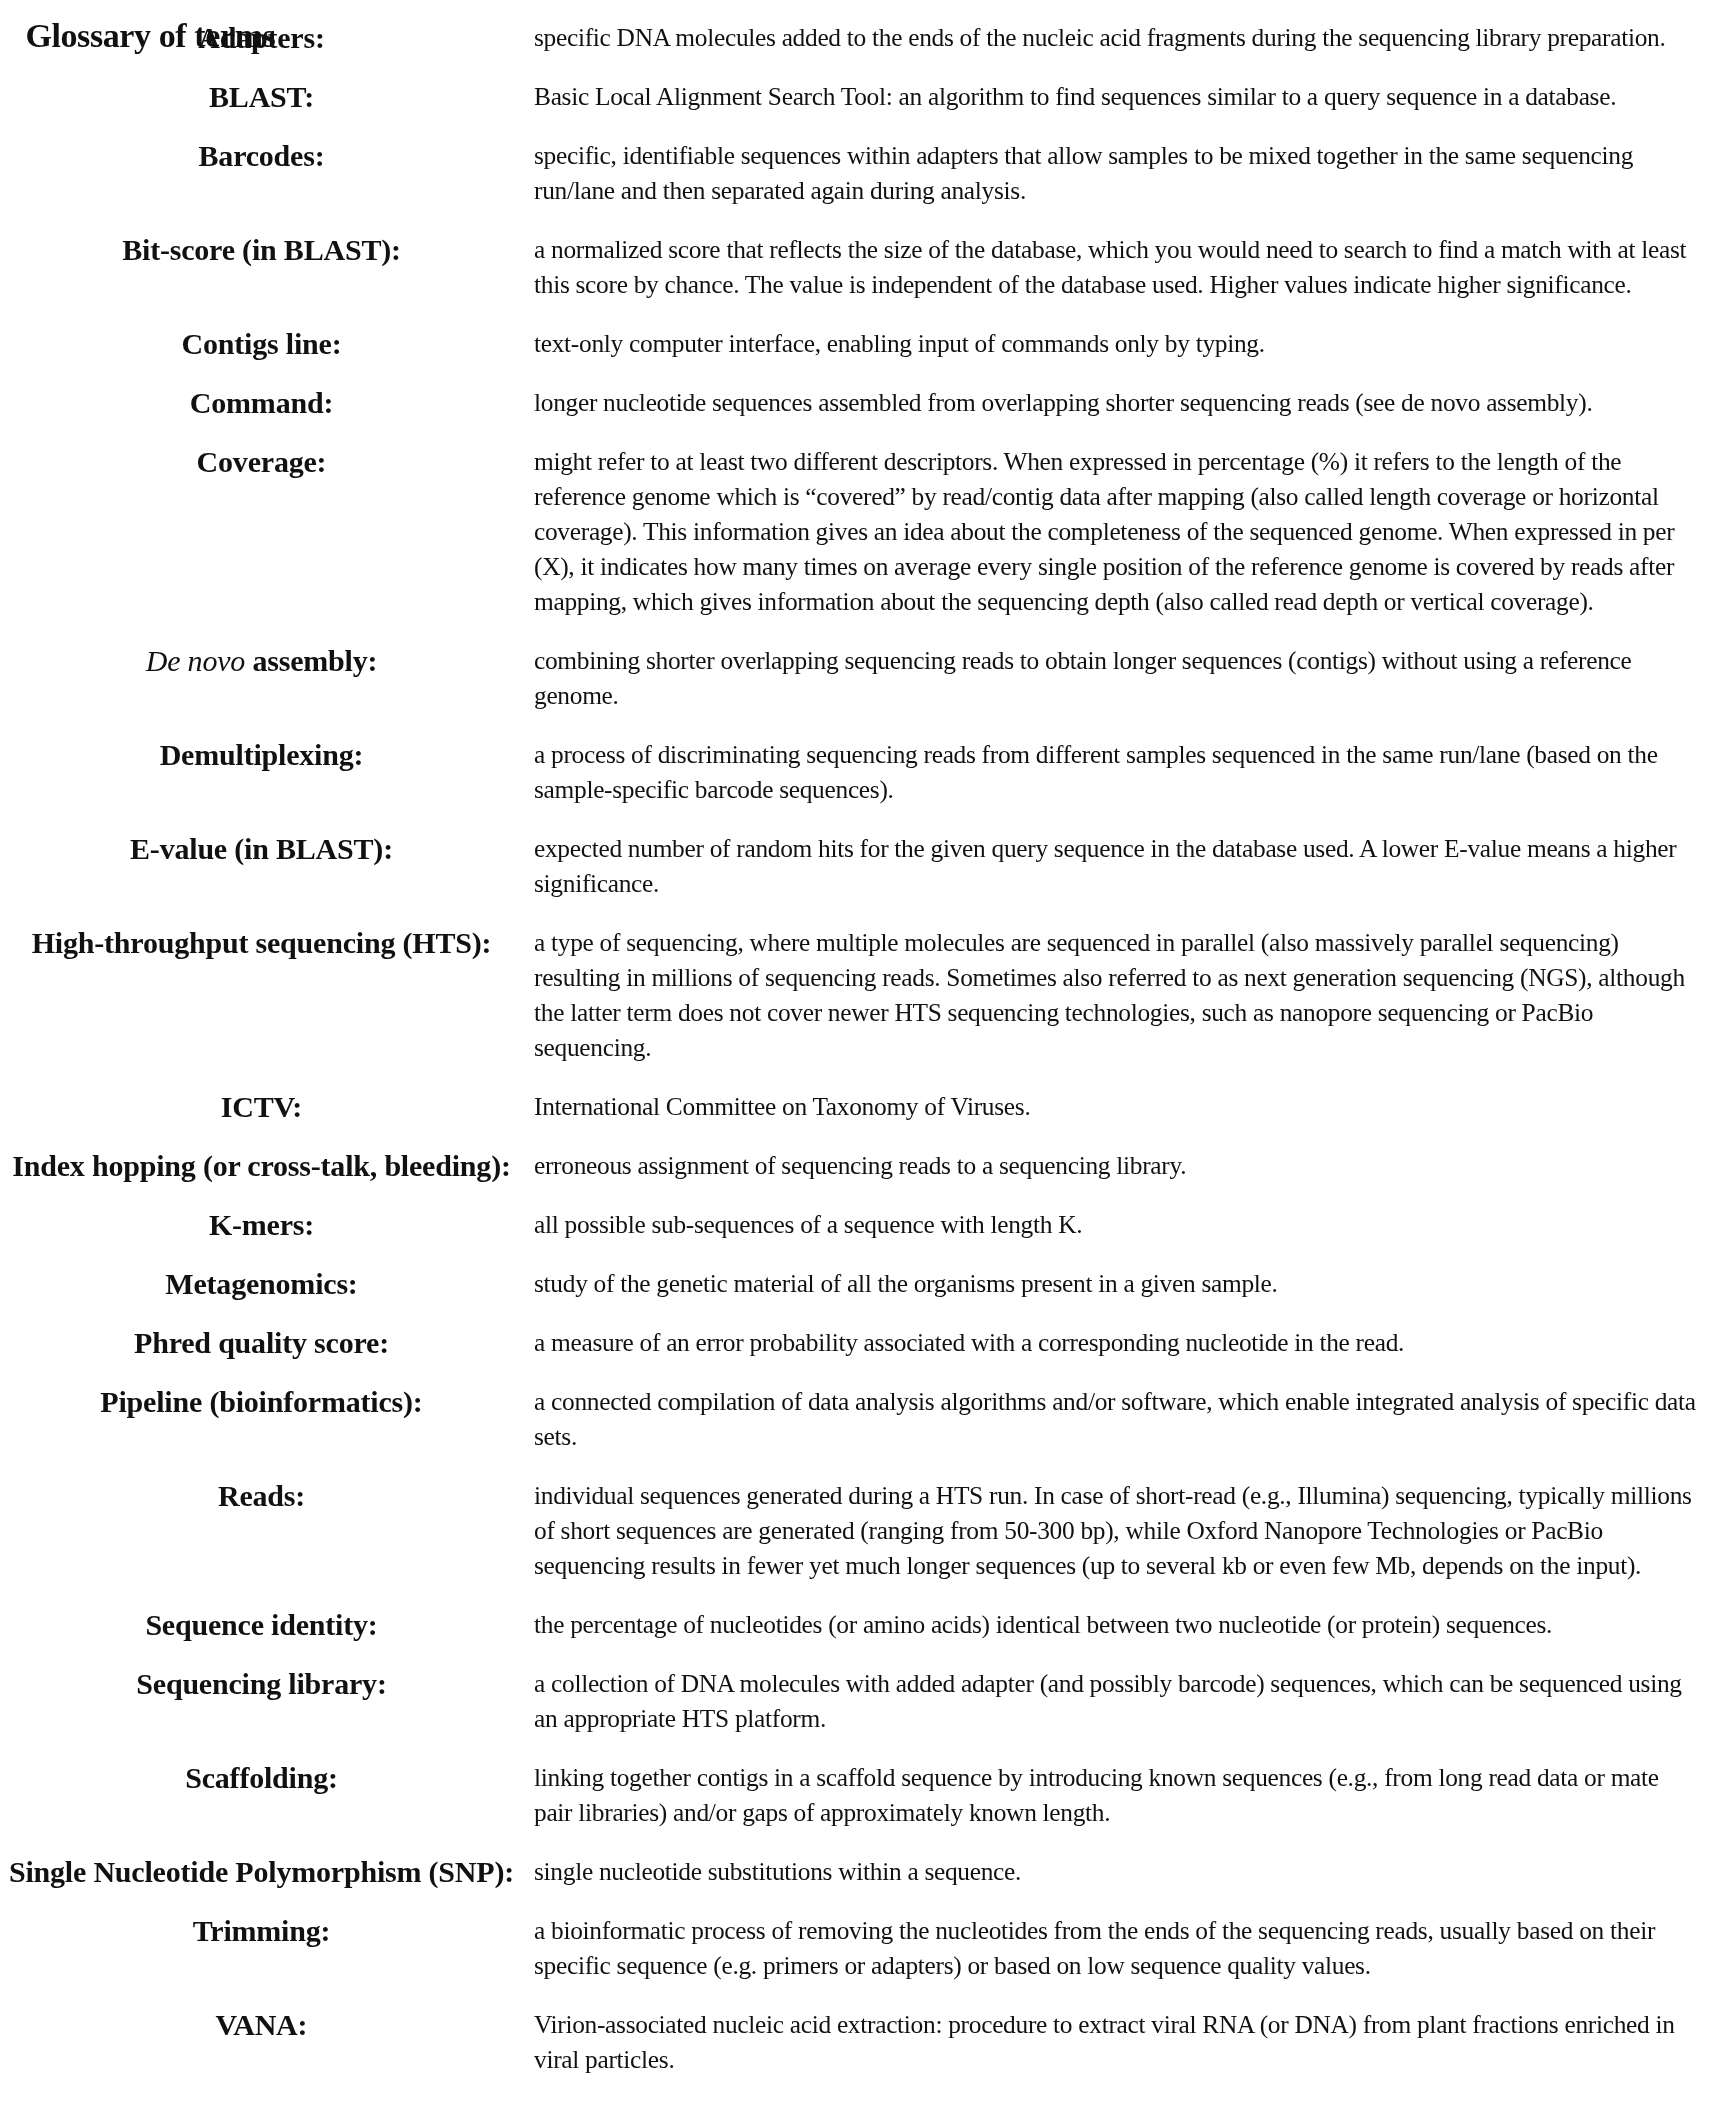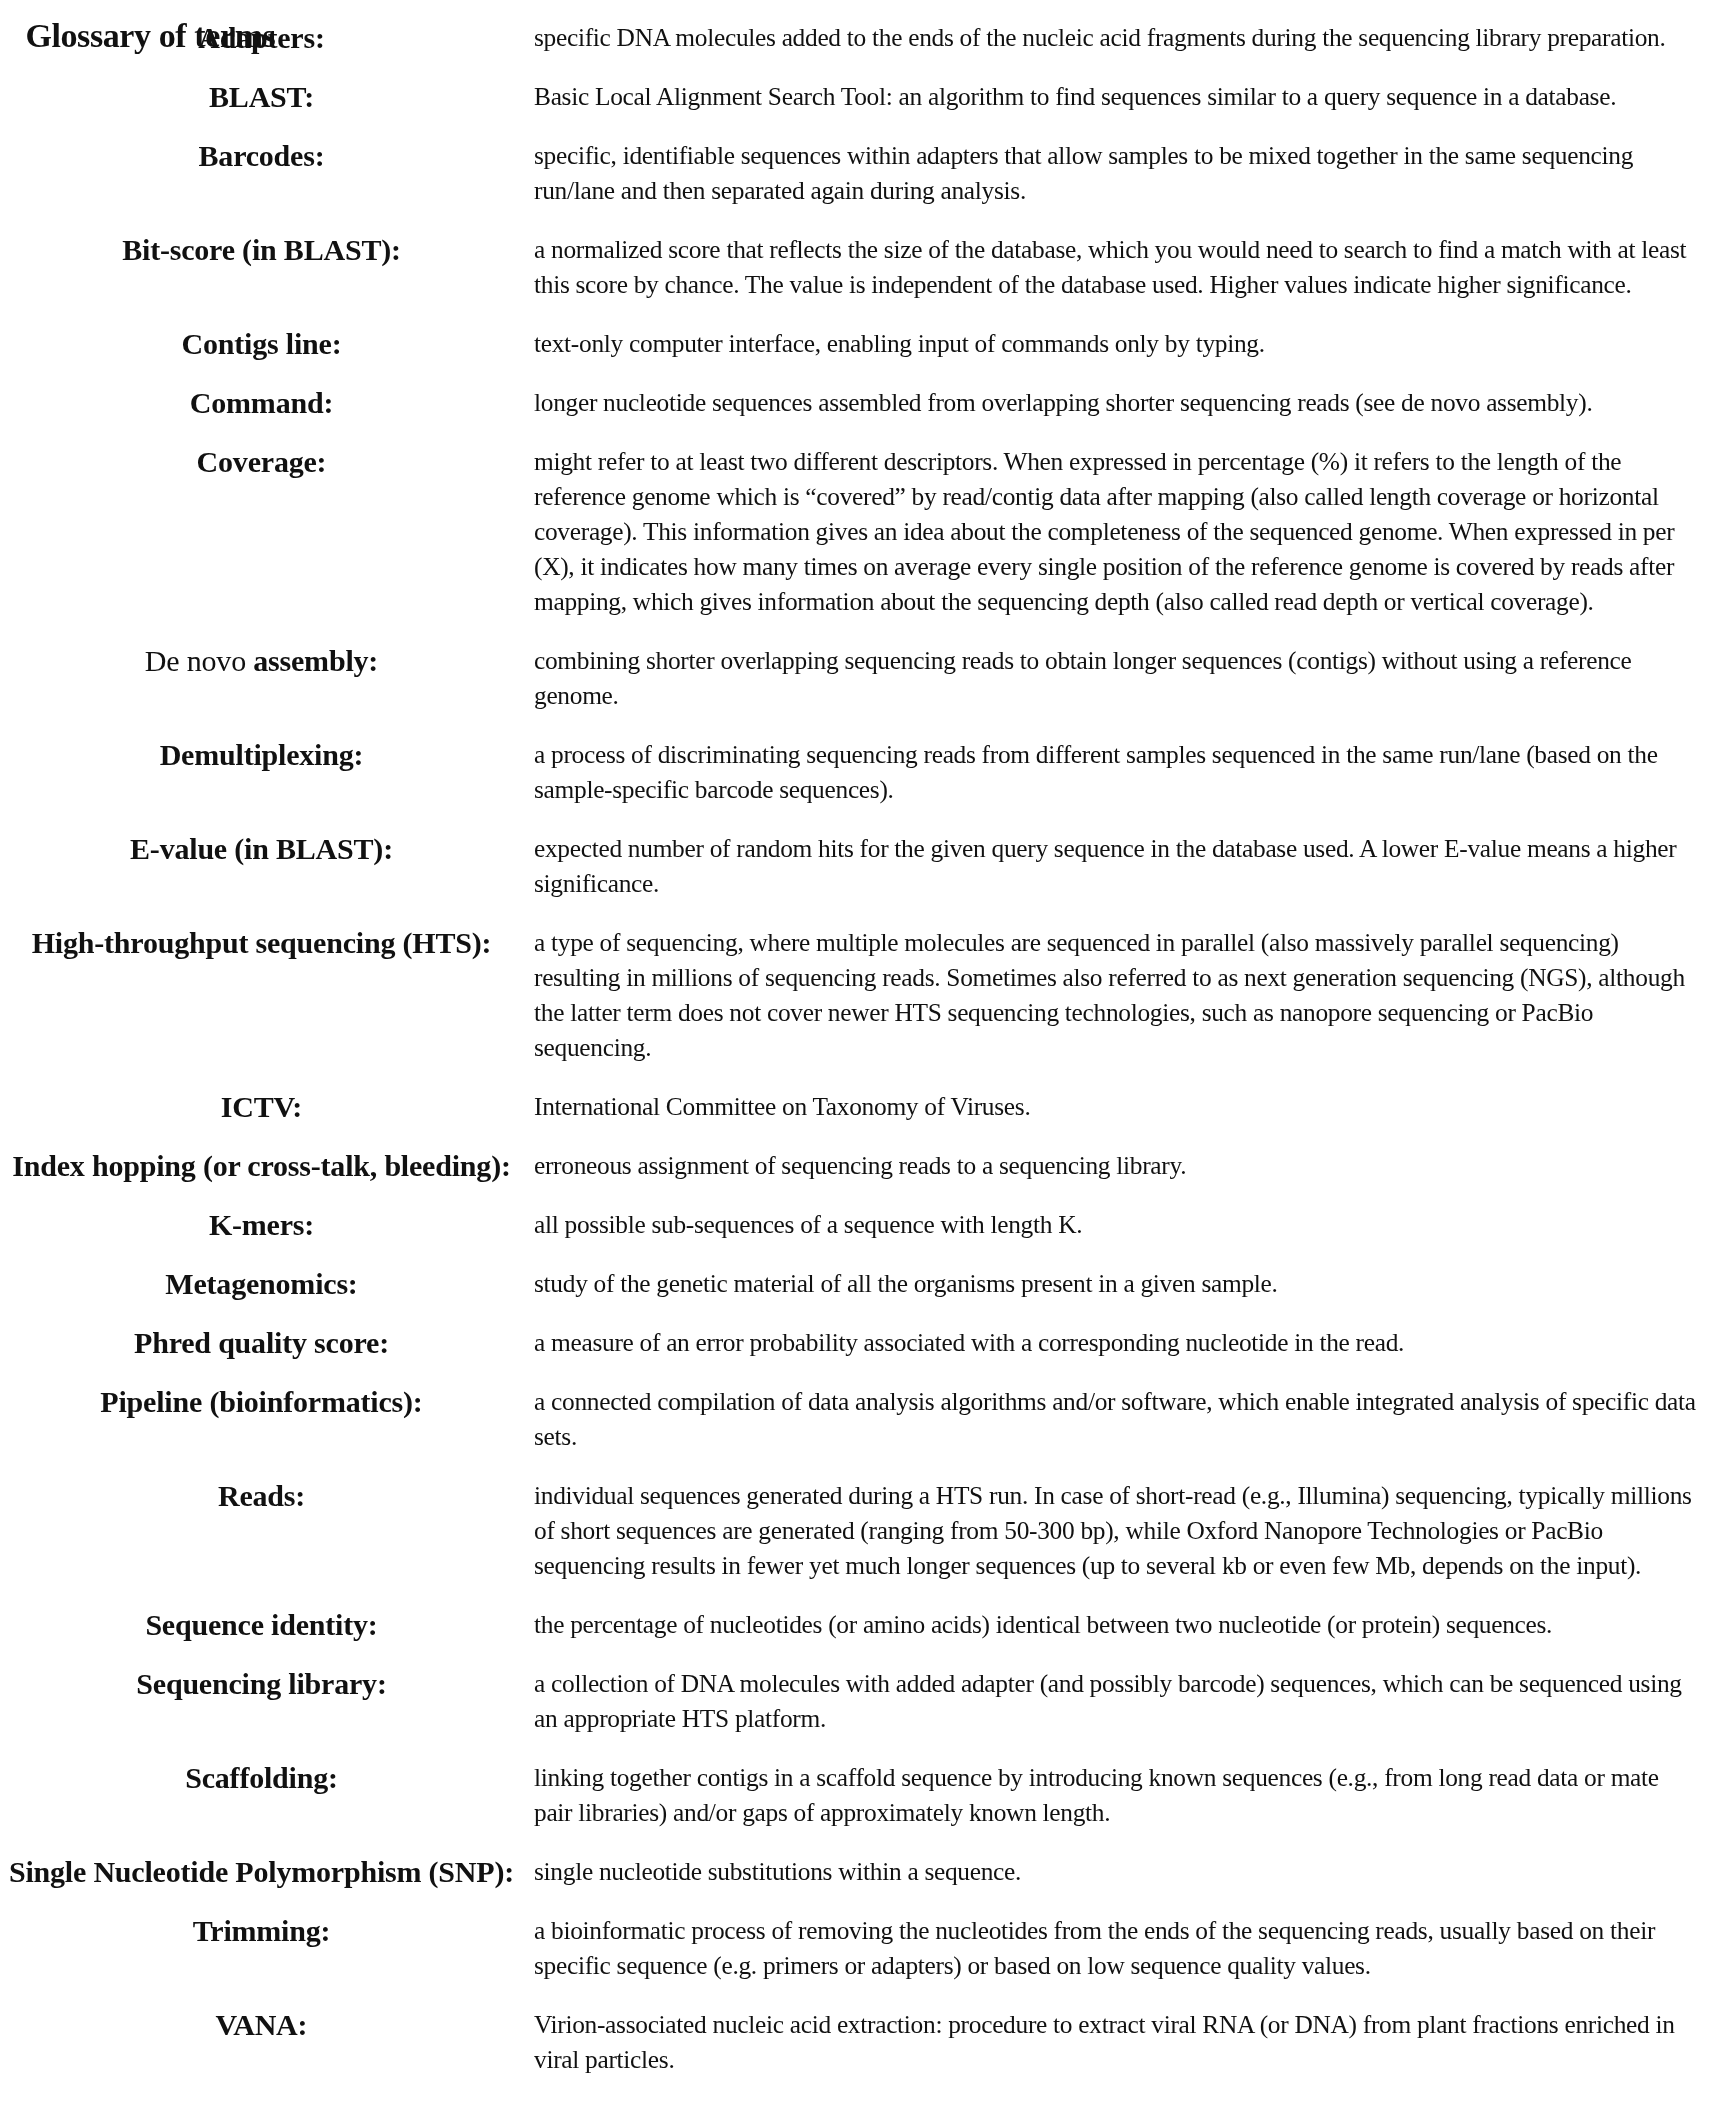--- a/index.html
+++ b/index.html
@@ -21,21 +21,21 @@
     display: flex; align-items: flex-start;
     margin-bottom: 24px;
   }
   .term {
     width: 523px; flex: 0 0 523px;
     text-align: center; font-weight: bold;
     font-size: 30px; line-height: 35px;
     white-space: nowrap;
     letter-spacing: -0.2px;
   }
-  .term .it { font-weight: normal; }
+  .term .it { font-style: italic; font-weight: normal; }
   .def {
     margin-left: 11px; width: 1169px;
     font-size: 25.4px; line-height: 35px;
     letter-spacing: -0.3px;
   }
 </style>
 </head>
 <body>
 
 <h1 class="title">Glossary of terms</h1>

